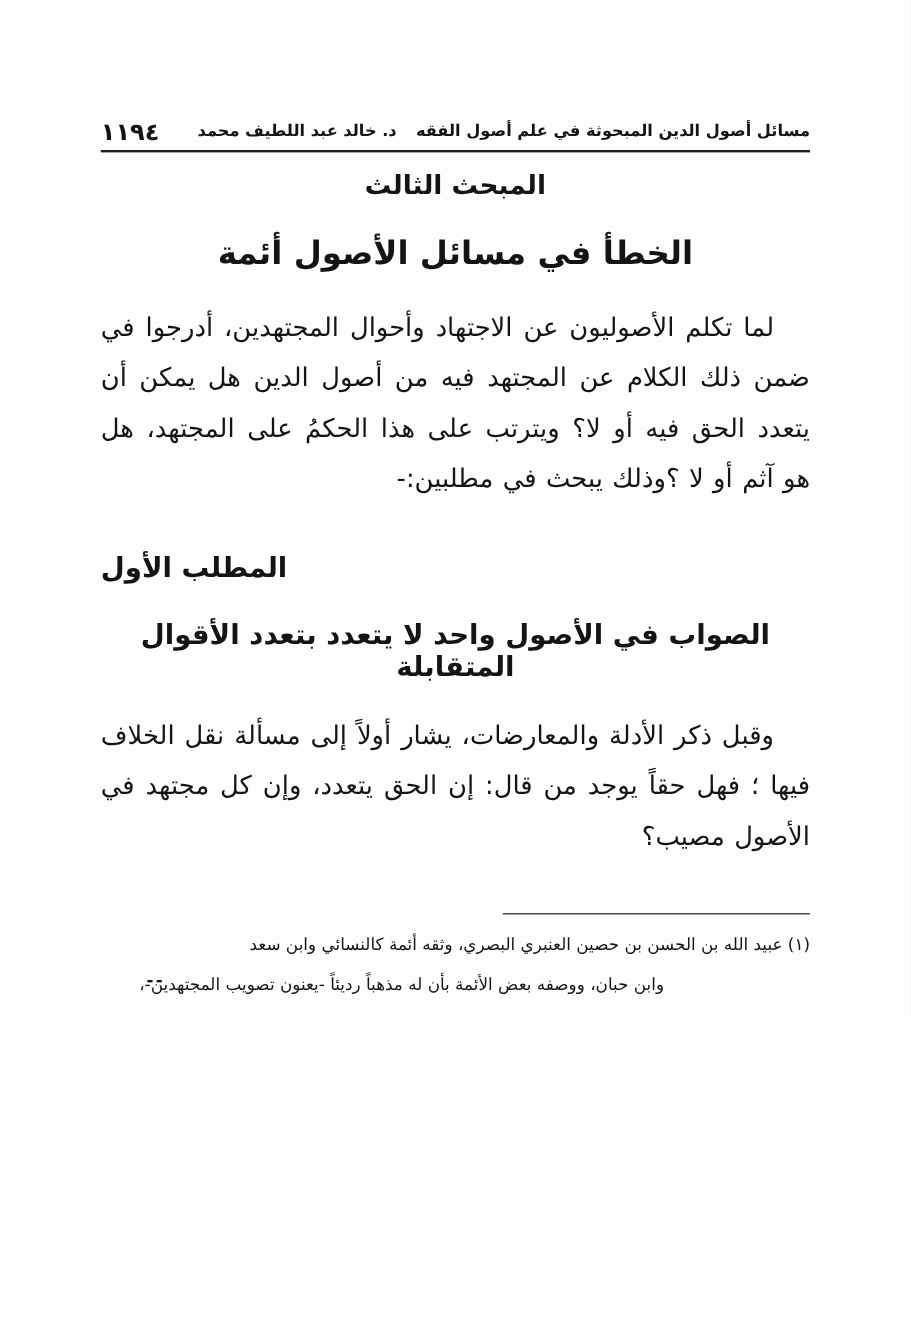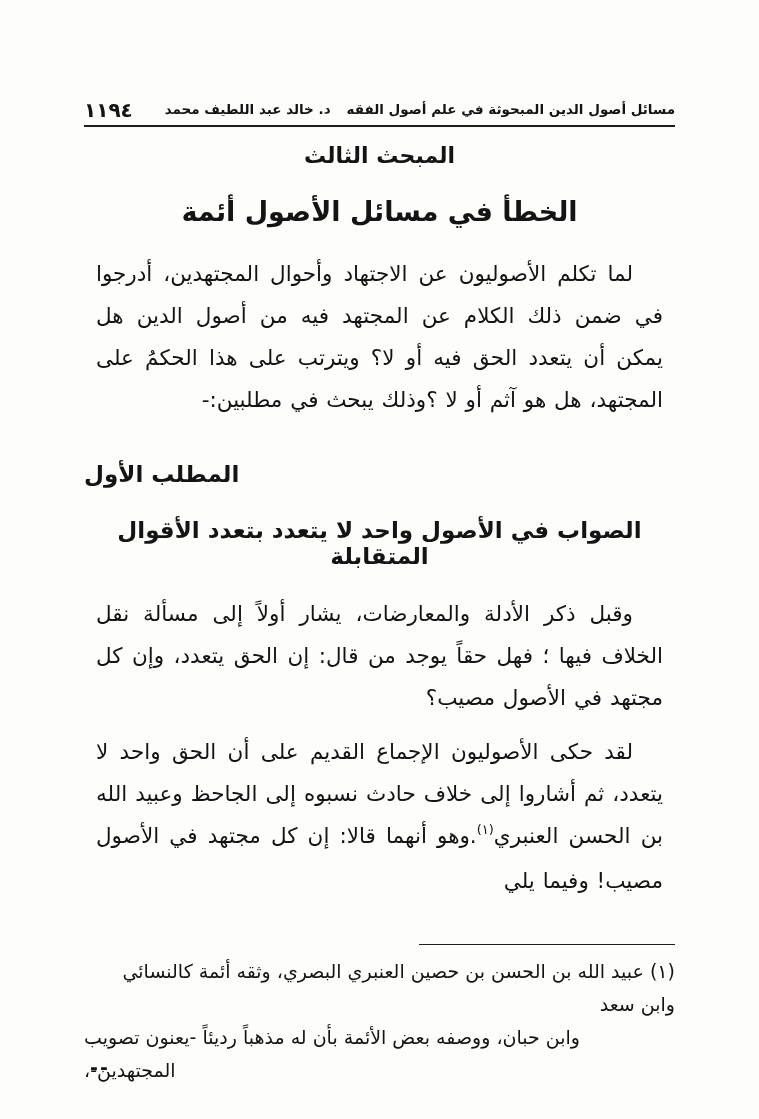--- a/index.html
+++ b/index.html
@@ -66,37 +66,38 @@
     font-size: 23px;
     font-weight: bold;
     margin: 30px 0 0 0;
   }
   
   .para {
     font-size: 21.5px;
     line-height: 42px;
     text-align: justify;
     text-indent: 30px;
-    margin: 12px;
+    margin: 0;
     word-spacing: 1px;
   }
   .para-intro    { margin-top: 26px; }
   .para-question { margin-top: 24px; }
   .para-ijmaa    { margin-top: 6px; }
   .fn-ref {
     font-size: 13px;
     position: relative;
     top: -9px;
   }
   
   .footnote {
     position: relative;
     margin-top: 42px;
-    font-size: 19px;
+    font-size: 14px;
     line-height: 33px;
+    margin-left: 32px;
   }
   .fn-rule {
     width: 256px;
     border-top: 1.5px solid #1e1e1e;
     margin: 0 0 10px auto; 
   }
   .fn-line { white-space: normal; }
   .fn-justify { text-align: right; }
   .fn-center  { text-align: left; }
   .fn-cont {
@@ -125,21 +126,20 @@
   <h2 class="h-section">المبحث الثالث</h2>
   <h1 class="h-topic">الخطأ في مسائل الأصول أئمة</h1>
 
   <p class="para para-intro">لما تكلم الأصوليون عن الاجتهاد وأحوال المجتهدين، أدرجوا في ضمن ذلك الكلام عن المجتهد فيه من أصول الدين هل يمكن أن يتعدد الحق فيه أو لا؟ ويترتب على هذا الحكمُ على المجتهد، هل هو آثم أو لا ؟وذلك يبحث في مطلبين:-</p>
 
   <h2 class="h-matlab">المطلب الأول</h2>
   <h2 class="h-matlab-title">الصواب في الأصول واحد لا يتعدد بتعدد الأقوال المتقابلة</h2>
 
   <p class="para para-question">وقبل ذكر الأدلة والمعارضات، يشار أولاً إلى مسألة نقل الخلاف فيها ؛ فهل حقاً يوجد من قال: إن الحق يتعدد، وإن كل مجتهد في الأصول مصيب؟</p>
 
-  <p class="para para-ijmaa"><span>لقد حكى الأصوليون الإجماع القديم على أن الحق واحد لا يتعدد، ثم أشاروا إلى خلاف حادث نسبوه إلى الجاحظ وعبيد الله بن الحسن العنبري</span><span class="fn-ref">(١)</span><span>.وهو أنهما قالا: إن كل مجتهد في الأصول مصيب! وفيما يلي</span></p>
 
   <footer class="footnote">
     <div class="fn-rule"></div>
     <div class="fn-line fn-justify">(١) عبيد الله بن الحسن بن حصين العنبري البصري، وثقه أئمة كالنسائي وابن سعد</div>
     <div class="fn-line fn-center">وابن حبان، ووصفه بعض الأئمة بأن له مذهباً رديئاً -يعنون تصويب المجتهدين-،</div>
     <span class="fn-cont">--</span>
   </footer>
 
 </div>
 

